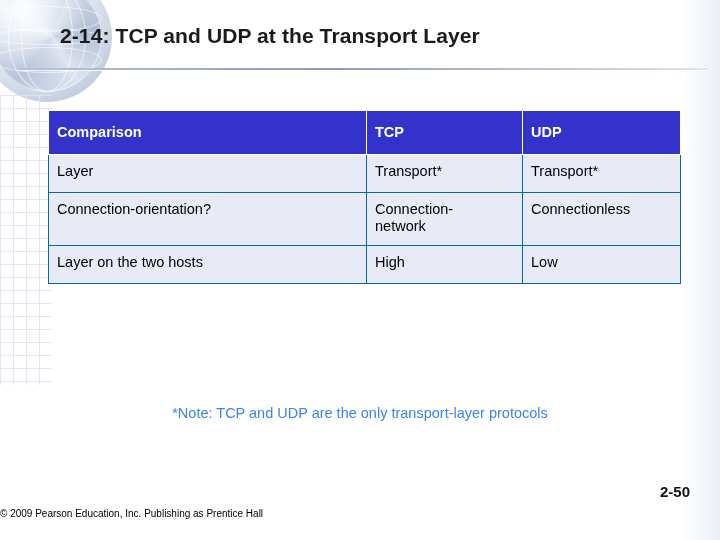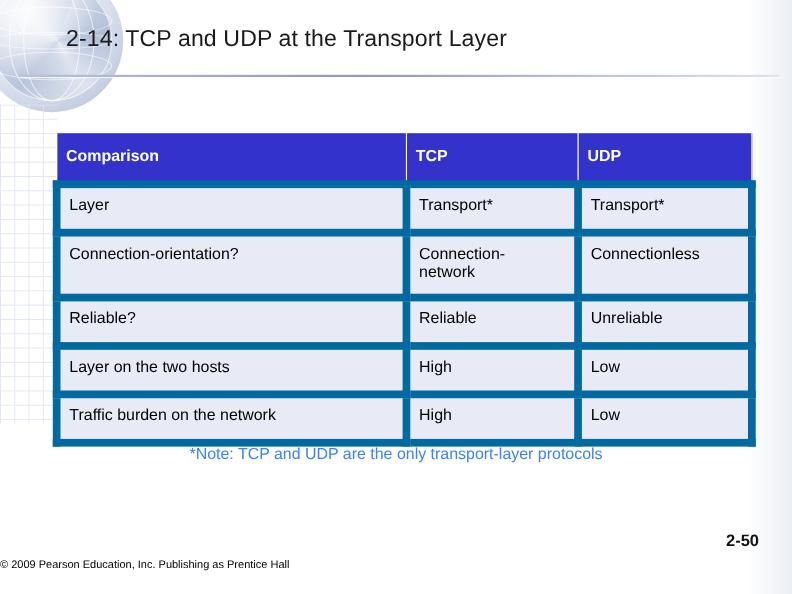--- a/index.html
+++ b/index.html
@@ -99,21 +99,21 @@
     background: linear-gradient(to left, rgba(220,226,238,0.55), rgba(255,255,255,0));
   }
 
   
   .slide-title {
     position: absolute;
     left: 60px;
     top: 24px;
     width: 640px;
     font-size: 21px;
-    font-weight: normal;
+    font-weight: bold;
     color: #1a1a1a;
     letter-spacing: 0.1px;
   }
   .title-rule {
     position: absolute;
     left: 18px;
     top: 68px;
     width: 690px;
     height: 2px;
     background: linear-gradient(to right, #b9c2d8 0%, #8d9ab8 45%, #dfe3ee 100%);
@@ -125,21 +125,21 @@
     top: 2px;
     width: 690px;
     height: 1px;
     background: rgba(255,255,255,0.8);
   }
 
   
   .tbl-wrap {
     position: absolute;
     left: 48px;
-    top: 120px;
+    top: 110px;
     width: 632px;
   }
   table.cmp {
     border-collapse: collapse;
     width: 632px;
     table-layout: fixed;
   }
   table.cmp col.c1 { width: 318px; }
   table.cmp col.c2 { width: 156px; }
   table.cmp col.c3 { width: 158px; }
@@ -154,21 +154,21 @@
     border: 1px solid #ffffff;
     vertical-align: middle;
     height: 24px;
   }
   table.cmp td {
     background: #e8eaf6;
     color: #000000;
     font-size: 14.5px;
     text-align: left;
     padding: 8px 8px 9px 8px;
-    border: 7px solid #0369a1;
+    border: 1px solid #0369a1;
     vertical-align: top;
     line-height: 1.2;
   }
   table.cmp tr.r-tall td { height: 32px; }
   table.cmp tr.r-norm td { height: 20px; }
 
   
   .note {
     position: absolute;
     left: 0;
@@ -234,33 +234,23 @@
         <td>Transport*</td>
         <td>Transport*</td>
       </tr>
       <tr class="r-tall">
         <td>Connection-orientation?</td>
         <td class="wrapcell" style="white-space: pre-line;">Connection-
 network</td>
         <td>Connectionless</td>
       </tr>
       <tr class="r-norm">
-        <td>Reliable?</td>
-        <td>Reliable</td>
-        <td>Unreliable</td>
-      </tr>
-      <tr class="r-norm">
         <td>Layer on the two hosts</td>
         <td>High</td>
         <td>Low</td>
       </tr>
-      <tr class="r-norm">
-        <td>Traffic burden on the network</td>
-        <td>High</td>
-        <td>Low</td>
-      </tr>
     </tbody>
   </table>
 </div>
 
 <div class="note">*Note: TCP and UDP are the only transport-layer protocols</div>
 <div class="slide-number">2-50</div>
 <div class="copyright">© 2009 Pearson Education, Inc.  Publishing as Prentice Hall</div>
 
 </body></html>

